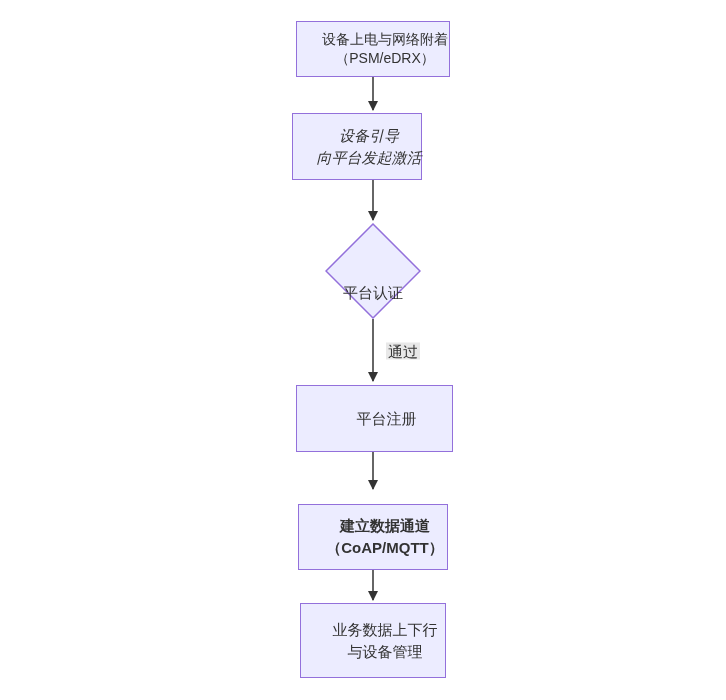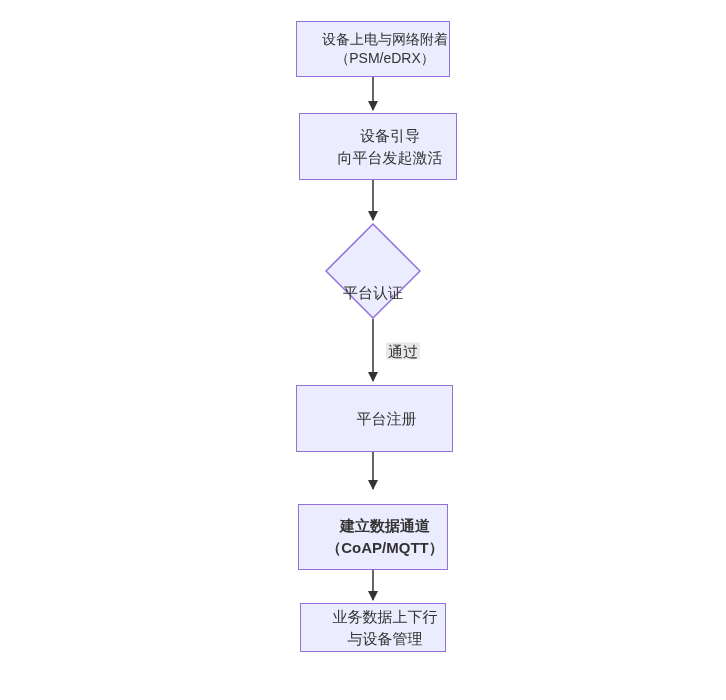--- a/index.html
+++ b/index.html
@@ -82,21 +82,21 @@
     <line x1="373" y1="558" x2="373" y2="600" marker-end="url(#arrow)"></line>
   </svg>
 
   <div class="node small" style="left:296px; top:21px; width:154px; height:56px;">
     <div class="label">
       <span class="line">设备上电与网络附着</span>
       <span class="line">（PSM/eDRX）</span>
     </div>
   </div>
 
-  <div class="node" style="left:299px; top:113px; width:158px; height:67px;">
+  <div class="node" style="left:292px; top:113px; width:130px; height:67px;font-style:italic;">
     <div class="label">
       <span class="line">设备引导</span>
       <span class="line">向平台发起激活</span>
     </div>
   </div>
 
   <div class="diamond-node" style="left:325px; top:223px; width:96px; height:96px;">
     <svg width="96" height="96" viewBox="0 0 96 96">
       <polygon points="48,1 95,48 48,95 1,48"></polygon>
     </svg>
@@ -111,20 +111,20 @@
     </div>
   </div>
 
   <div class="node" style="left:298px; top:504px; width:150px; height:66px;font-weight:bold;">
     <div class="label">
       <span class="line">建立数据通道</span>
       <span class="line">（CoAP/MQTT）</span>
     </div>
   </div>
 
-  <div class="node" style="left:300px; top:603px; width:146px; height:49px;">
+  <div class="node" style="left:300px; top:603px; width:146px; height:75px;">
     <div class="label">
       <span class="line">业务数据上下行</span>
       <span class="line">与设备管理</span>
     </div>
   </div>
 
 </div>
 
 </body></html>

